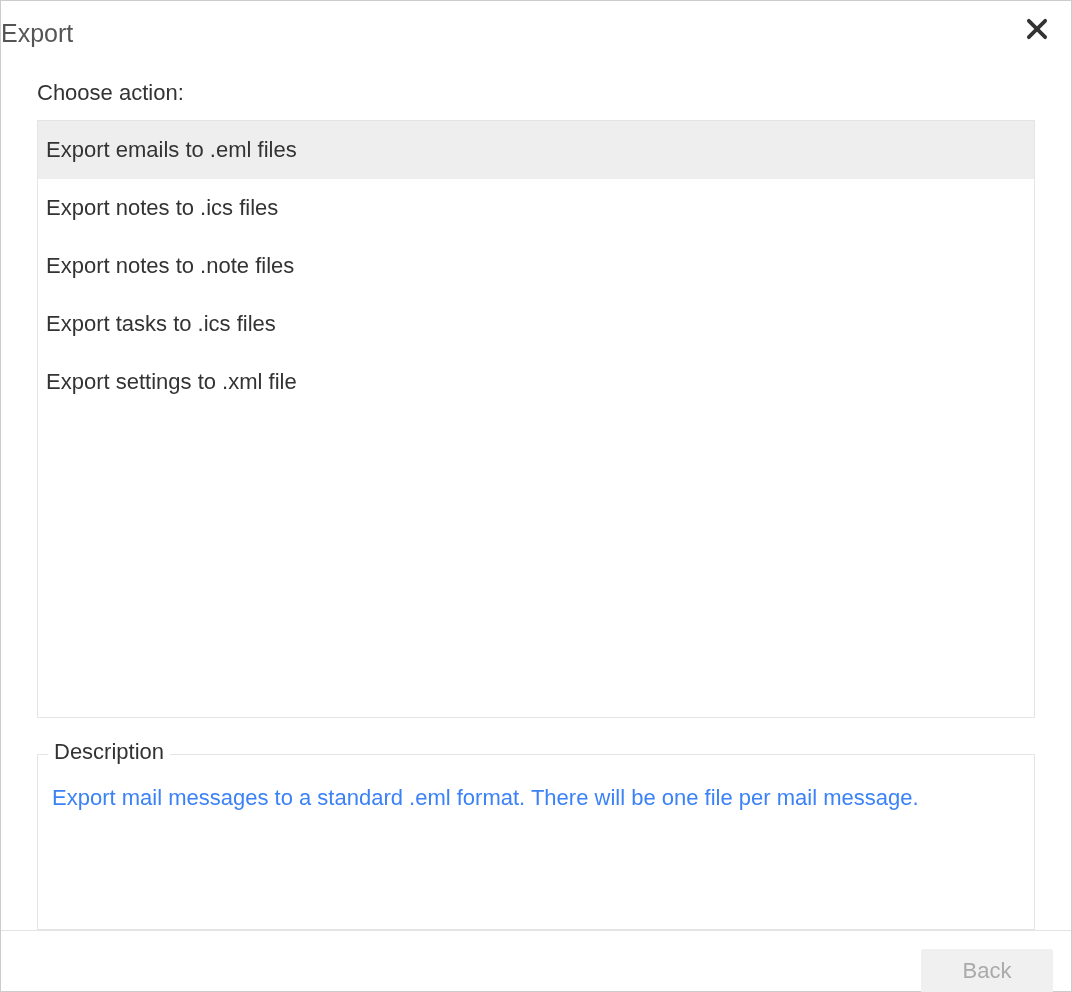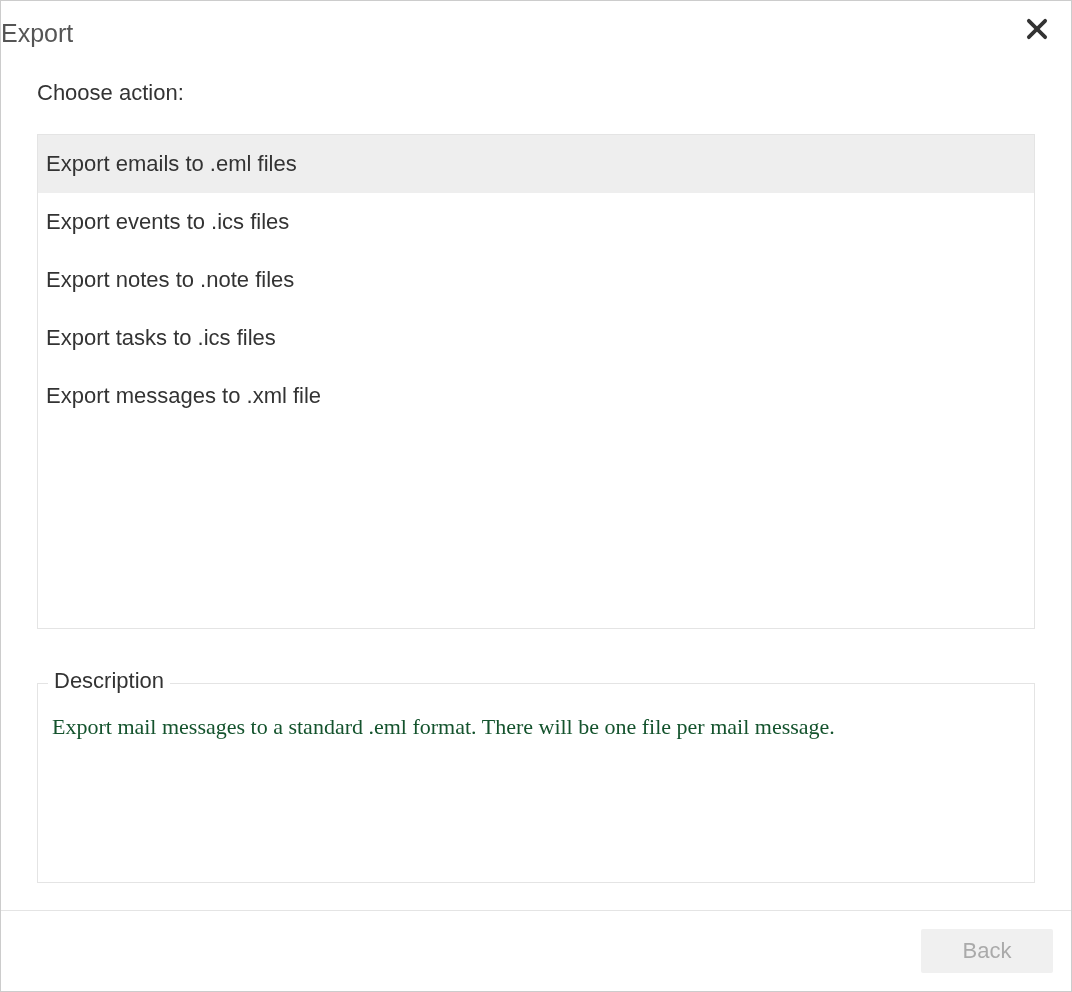--- a/index.html
+++ b/index.html
@@ -48,57 +48,56 @@
     .content {
       flex: 1;
       padding: 0 36px;
       display: flex;
       flex-direction: column;
     }
     .choose-label {
       font-size: 22px;
       color: #333;
       margin-top: 18px;
-      margin-bottom: 28px;
+      margin-bottom: 14px;
     }
     .action-list {
       border: 1px solid #e4e4e4;
-      height: 495px;
+      height: 598px;
       overflow: auto;
     }
     .action-item {
       padding: 16px 8px;
       font-size: 22px;
       color: #333;
       cursor: pointer;
     }
     .action-item.selected {
       background: #eeeeee;
     }
     .description-box {
-      margin-top: 54px;
+      margin-top: 36px;
       border: 1px solid #e4e4e4;
-      height: 200px;
+      height: 176px;
       position: relative;
       padding: 28px 0 14px 14px;
     }
     .description-legend {
       position: absolute;
       top: -16px;
       left: 10px;
       background: #fff;
       padding: 0 6px;
       font-size: 22px;
       color: #333;
     }
     .description-text {
       font-size: 22px;
-      color: #14532d;
+      color: #3b82f6;
       line-height: 1.4;
-      font-family: Liberation Serif, serif;
     }
     .footer {
       border-top: 1px solid #e4e4e4;
       padding: 18px 18px;
       display: flex;
       justify-content: flex-end;
       gap: 18px;
     }
     .btn {
       min-width: 132px;
@@ -137,30 +136,30 @@
   </div>
 
   <div class="content">
     <div class="choose-label">Choose action:</div>
 
     <div class="action-list">
       <div class="action-item selected">
         <span>Export emails to .eml files</span>
       </div>
       <div class="action-item">
-        <span>Export events to .ics files</span>
+        <span>Export notes to .ics files</span>
       </div>
       <div class="action-item">
         <span>Export notes to .note files</span>
       </div>
       <div class="action-item">
         <span>Export tasks to .ics files</span>
       </div>
       <div class="action-item">
-        <span>Export messages to .xml file</span>
+        <span>Export settings to .xml file</span>
       </div>
     </div>
 
     <div class="description-box">
       <div class="description-legend">Description</div>
       <div class="description-text">Export mail messages to a standard .eml format. There will be one file per mail message.</div>
     </div>
   </div>
 
   <div class="footer">

